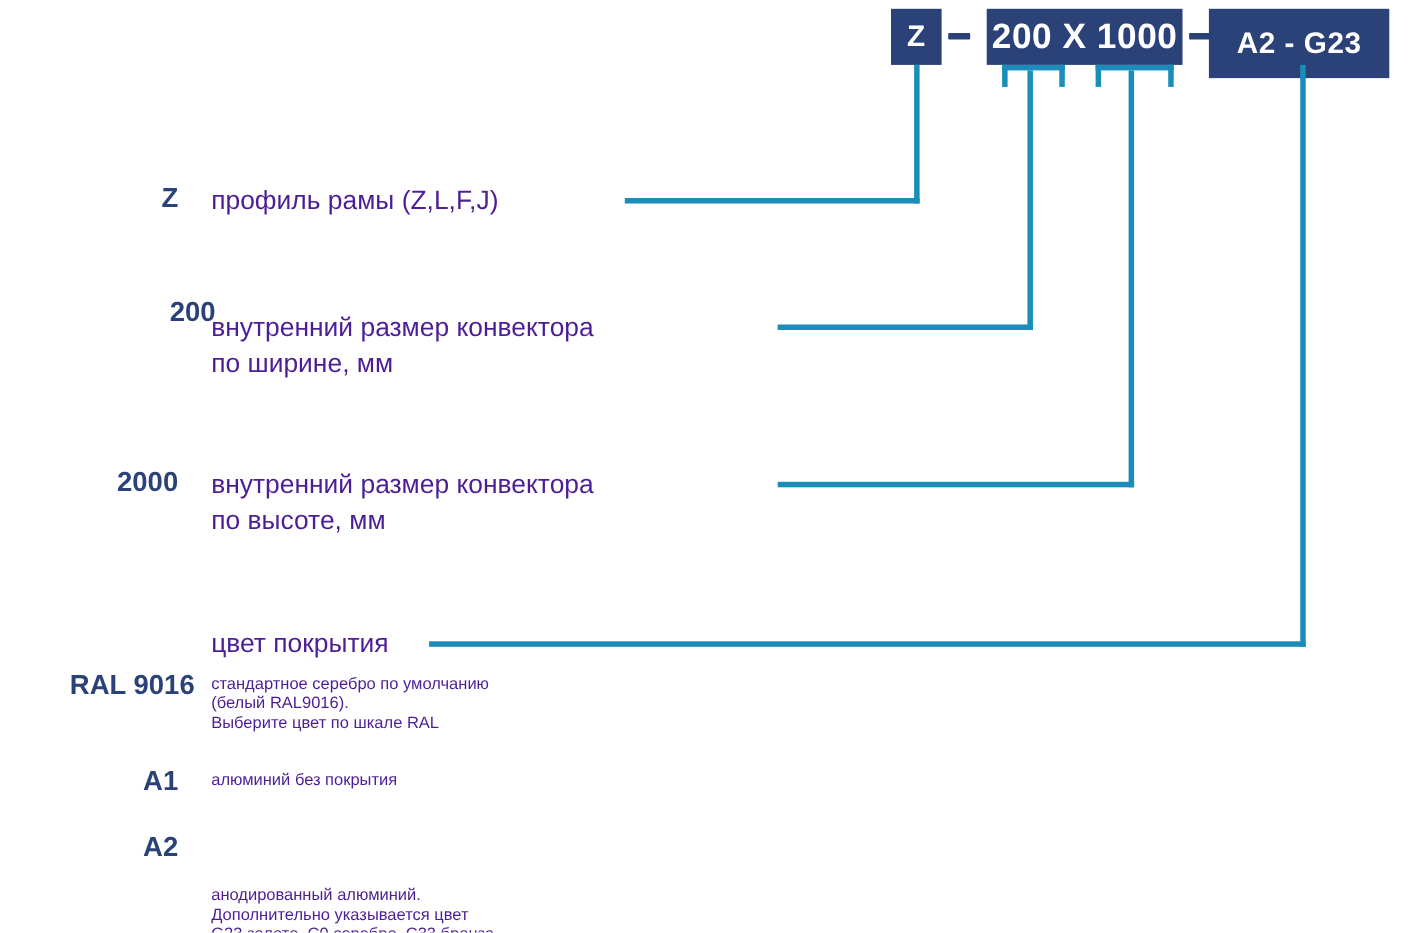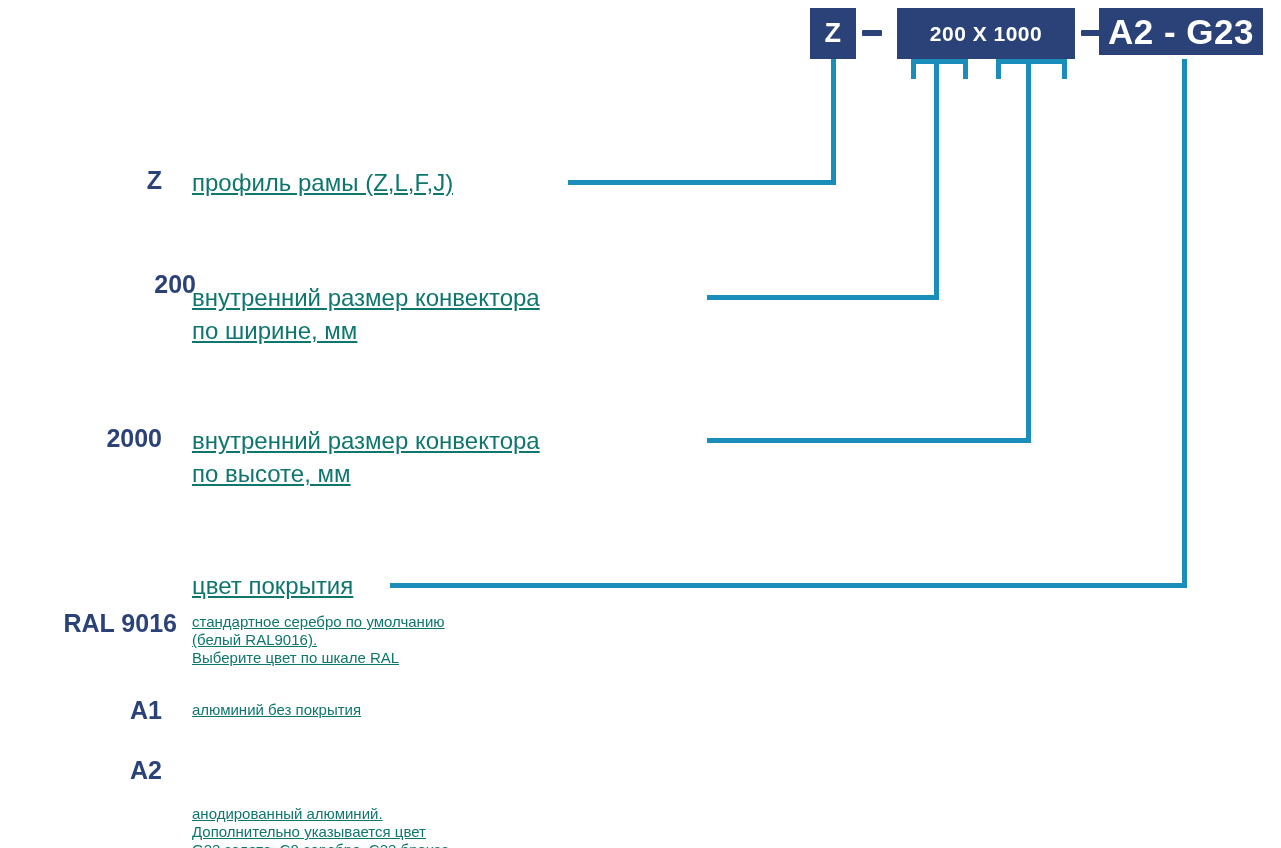--- a/index.html
+++ b/index.html
@@ -25,22 +25,22 @@
     background: #2b4279;
     color: #ffffff;
     font-weight: bold;
     display: flex;
     align-items: center;
     justify-content: center;
     letter-spacing: 0.5px;
     box-sizing: border-box;
   }
   #box-profile   { left: 810px; top: 8px;  width: 46px;  height: 51px; font-size: 27px; }
-  #box-size      { left: 897px; top: 8px;  width: 178px; height: 51px; font-size: 21px; }
-  #box-color     { left: 1099px;top: 8px;  width: 164px; height: 47px; font-size: 35px; }
+  #box-size      { left: 897px; top: 8px;  width: 178px; height: 51px; font-size: 32px; }
+  #box-color     { left: 1099px;top: 8px;  width: 164px; height: 63px; font-size: 27px; }
 
   .dash {
     position: absolute;
     background: #2b4279;
     height: 6px;
     width: 20px;
     border-radius: 1px;
   }
   #dash-1 { left: 862px; top: 30px; }
   #dash-2 { left: 1081px; top: 30px; }
@@ -59,23 +59,22 @@
 
   .key {
     position: absolute;
     color: #2b4279;
     font-weight: bold;
     text-align: right;
     white-space: nowrap;
   }
   .desc {
     position: absolute;
-    color: #0f766e;
+    color: #4c1d95;
     white-space: pre-line;
-    text-decoration: underline;
   }
 
   .key-lg  { font-size: 25px; }
   .desc-lg { font-size: 24px; line-height: 33px; }
 
   .key-md  { font-size: 25px; }
   .desc-sm { font-size: 15px; line-height: 18px; }
 
   .key-col { width: 162px; left: 0; }
   .desc-col{ left: 192px; }

